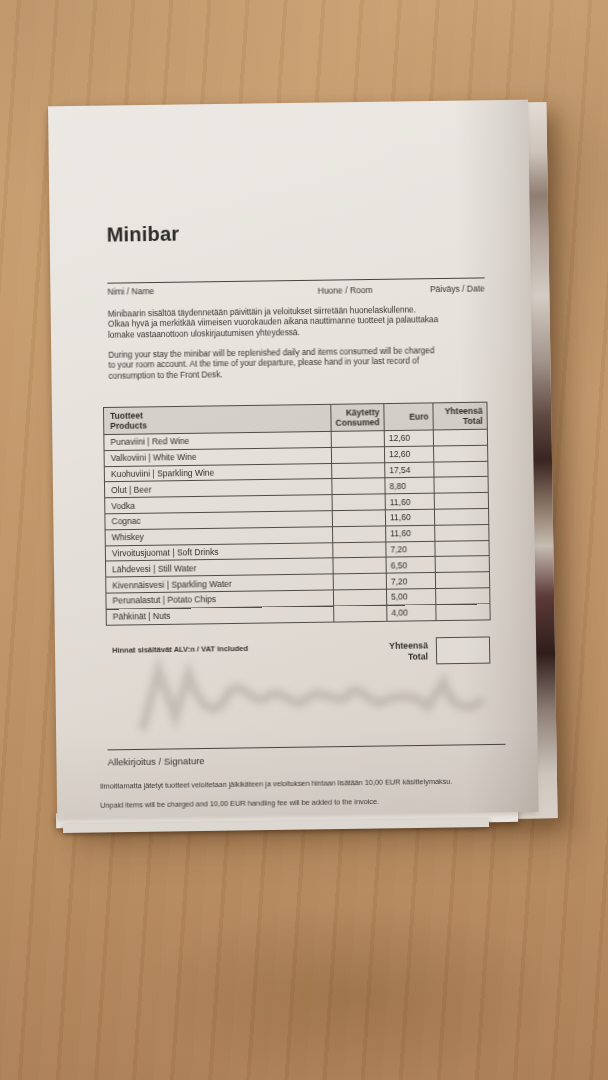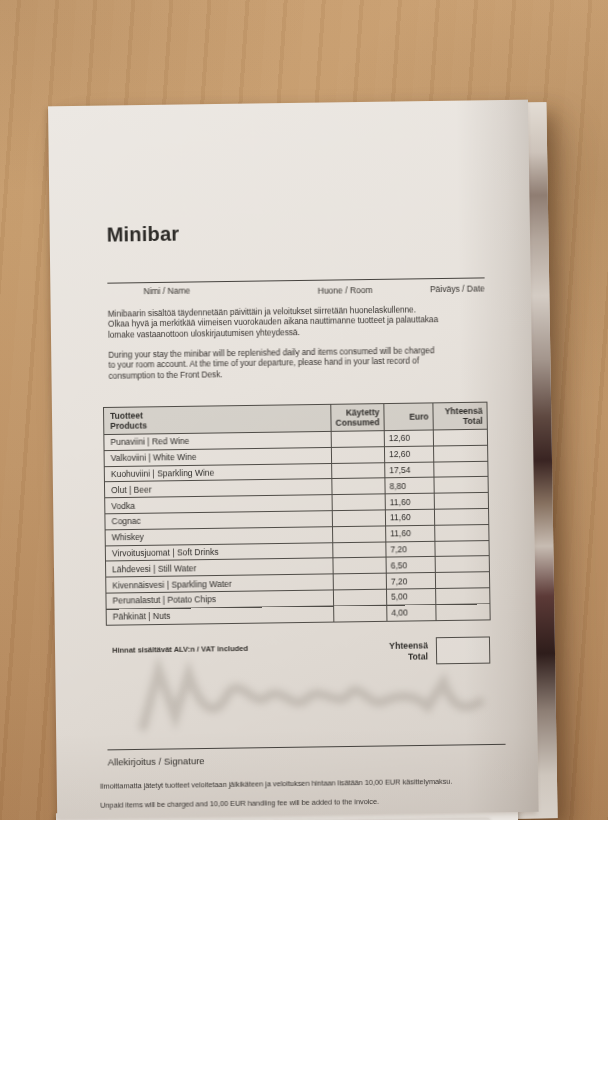--- a/index.html
+++ b/index.html
@@ -1,21 +1,21 @@
 <!DOCTYPE html>
 <html><head>
 <meta charset="utf-8">
 <style>
   * { margin: 0; padding: 0; box-sizing: border-box; }
   html, body { width: 608px; height: 1080px; }
   body { font-family: "Liberation Sans", "DejaVu Sans", sans-serif; }
 
   
   .scene {
-    position: relative; width: 608px; height: 820px; overflow: hidden;
+    position: relative; width: 608px; height: 1080px; overflow: hidden;
     background:
       radial-gradient(ellipse 300px 130px at 350px 995px, rgba(92,58,28,0.22), transparent 70%),
       radial-gradient(ellipse 420px 260px at 0px 0px, rgba(90,55,25,0.10), transparent 75%),
       radial-gradient(ellipse 420px 300px at 608px 180px, rgba(85,52,24,0.12), transparent 75%),
       repeating-linear-gradient(94deg,
         rgba(255,236,205,0.05) 0 17px,
         rgba(108,70,34,0.06) 17px 21px,
         rgba(255,236,205,0.03) 21px 38px),
       linear-gradient(178deg, #c89e70 0%, #c49a6b 28%, #bd9265 55%, #b4885c 80%, #aa7d52 100%);
   }
@@ -61,21 +61,21 @@
   
   .content { position: absolute; left: 57px; right: 46px; top: 0; bottom: 0; color: #312f2c; }
 
   .doc-title { position: absolute; top: 118px; left: 0; font-size: 20px; font-weight: 700; letter-spacing: 0.2px; color: #2c2a27; }
 
   .rule { position: absolute; left: 0; right: 0; border-top: 1.2px solid #45423e; }
   .rule-top { top: 177px; }
   .rule-sign { top: 642px; left: -6px; right: -14px; }
 
   .field-labels { position: absolute; top: 181px; left: 0; right: 0; height: 12px; font-size: 8.5px; color: #35322e; }
-  .label-name { position: absolute; left: 0; top: 0; margin-left: 36px; }
+  .label-name { position: absolute; left: 0; top: 0; }
   .label-room { position: absolute; left: 210px; top: 2px; }
   .label-date { position: absolute; right: 0; top: 2px; margin-left: 45px; }
 
   .para { position: absolute; left: 0; right: -4px; font-size: 8.3px; line-height: 10.3px; white-space: pre-line; color: #383431; letter-spacing: -0.05px; }
   .para-fi { top: 203px; }
   .para-en { top: 244px; }
 
   
   .table-wrap { position: absolute; top: 301px; left: -6px; }
   table { border-collapse: collapse; width: 383px; table-layout: fixed; font-size: 8.5px; color: #2f2d2a; }

